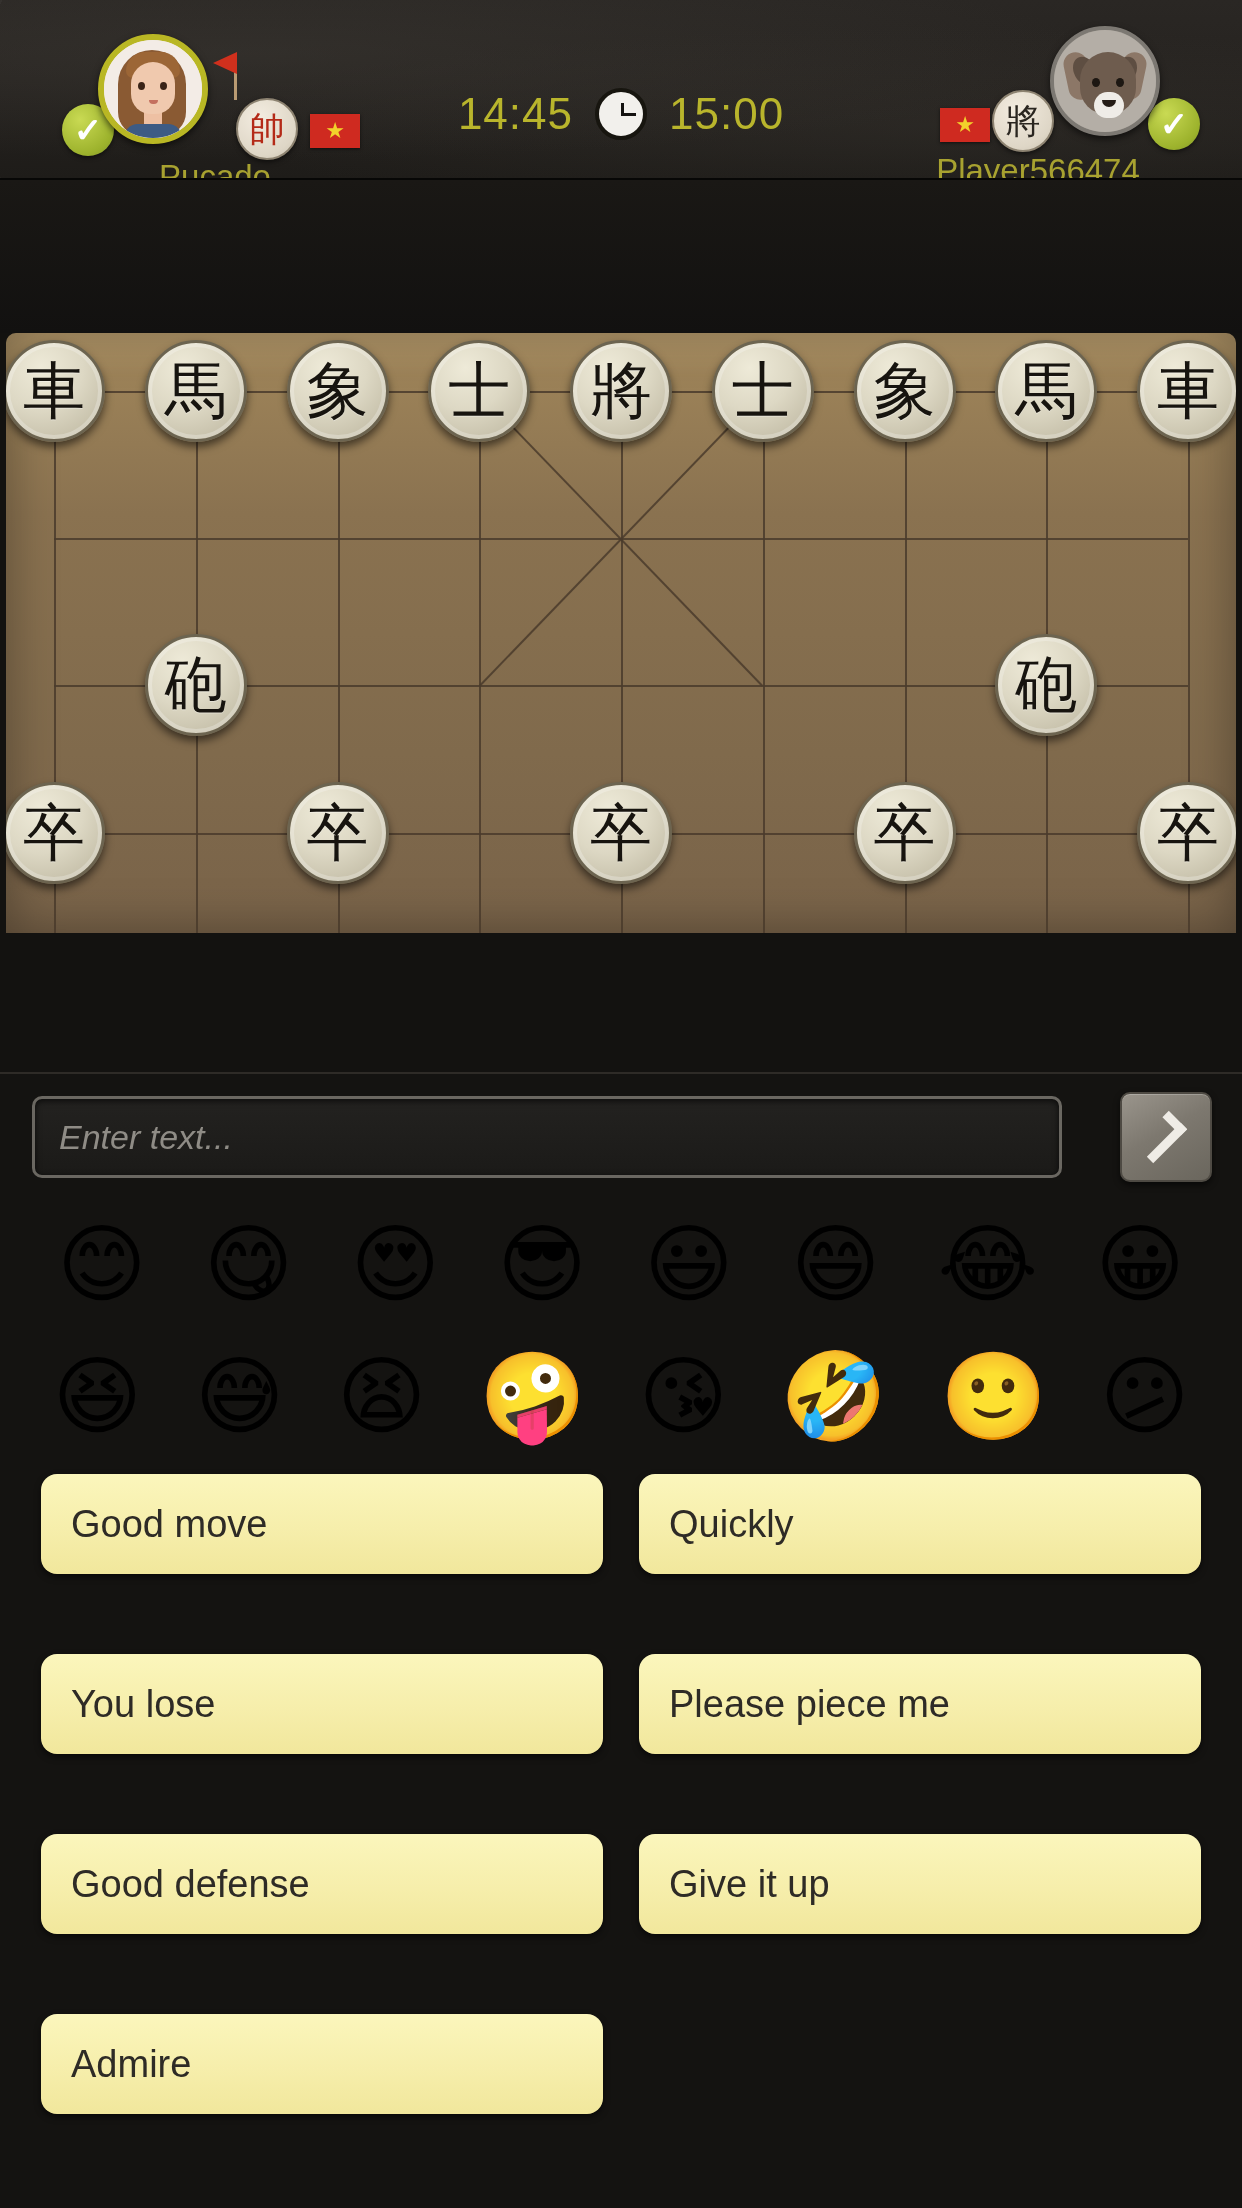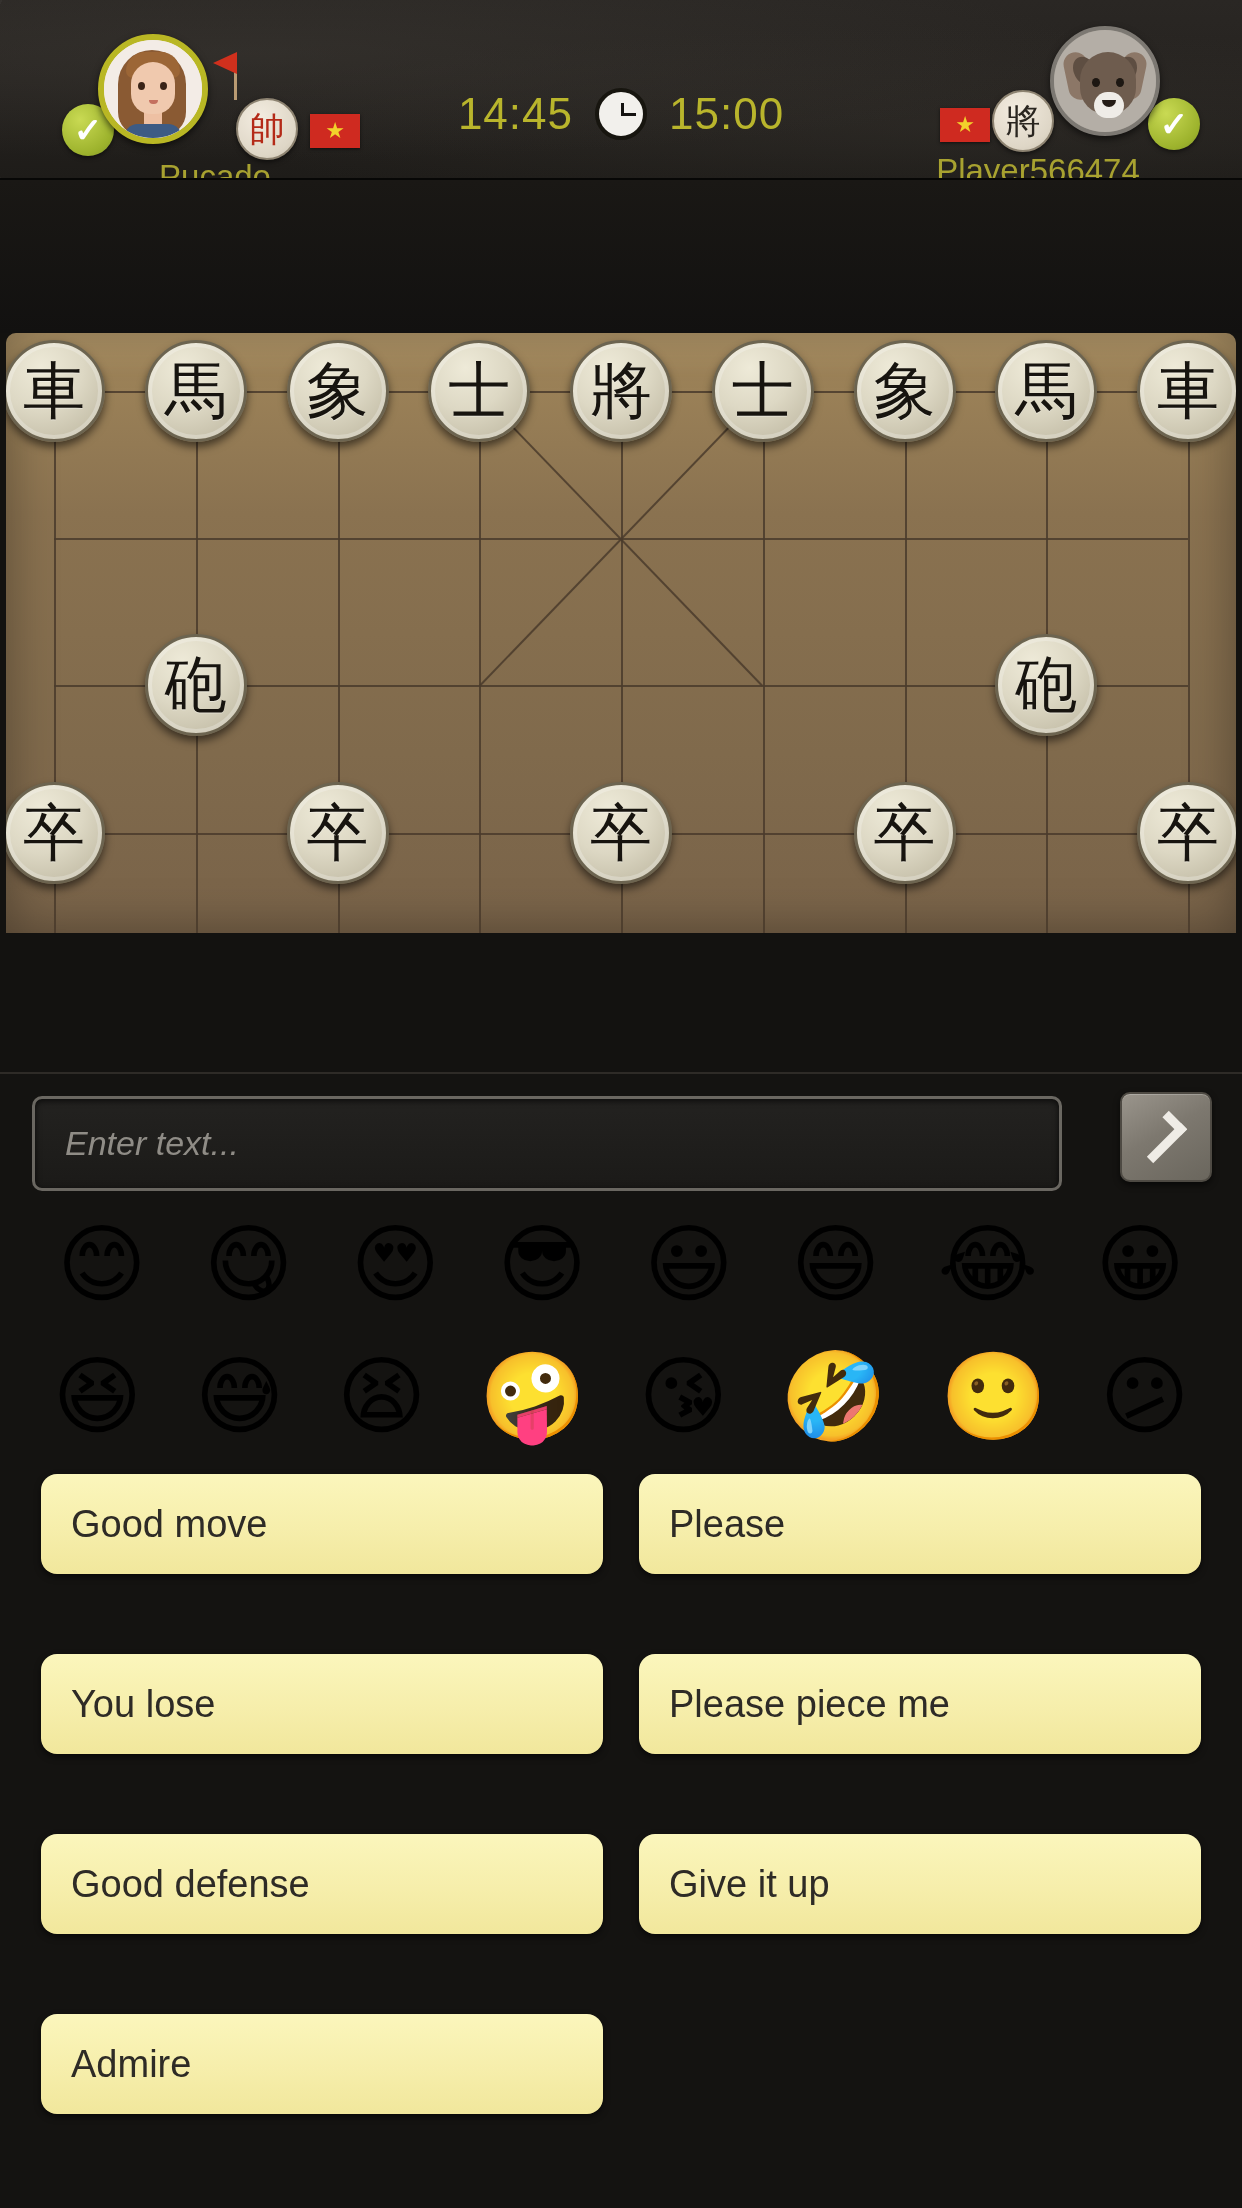--- a/index.html
+++ b/index.html
@@ -167,24 +167,24 @@
   
   .chat{
     position:absolute; left:0; top:1072px; width:1242px; height:1136px;
     background:rgba(20,19,17,.93);
     border-top:2px solid #2e2b27;
   }
   .inputrow{
     position:absolute; left:0; top:18px; width:1242px; height:104px;
   }
   .chatbox{
-    position:absolute; left:32px; top:4px; width:1030px; height:95px;
+    position:absolute; left:32px; top:4px; width:1030px; height:82px;
     border:3px solid #6a6761; border-radius:10px;
     background:linear-gradient(180deg,#232220 0%,#1b1a18 100%);
-    display:flex; align-items:center; padding:0 30px;
+    display:flex; align-items:center; padding:0 24px;
     box-shadow:inset 0 2px 6px rgba(0,0,0,.7);
   }
   .chatbox .ph{ color:#8f8c86; font-size:34px; font-style:italic; }
   .sendbtn{
     position:absolute; right:30px; top:0; width:92px; height:90px;
     border-radius:10px;
     background:linear-gradient(150deg,#9a958c 0%,#7d786f 45%,#6a665d 100%);
     border:2px solid #4e4a43;
     box-shadow:0 3px 6px rgba(0,0,0,.6), inset 0 1px 0 rgba(255,255,255,.22);
     display:flex; align-items:center; justify-content:center;
@@ -345,21 +345,21 @@
         <span class="emo">😫</span>
         <span class="emo">🤪</span>
         <span class="emo">😘</span>
         <span class="emo">🤣</span>
         <span class="emo">🙂</span>
         <span class="emo">😕</span>
       </div>
 
     <div class="phrases" id="phrases">
         <div class="pbtn">Good move</div>
-        <div class="pbtn">Please</div>
+        <div class="pbtn">Quickly</div>
         <div class="pbtn">You lose</div>
         <div class="pbtn">Please piece me</div>
         <div class="pbtn">Good defense</div>
         <div class="pbtn">Give it up</div>
         <div class="pbtn">Admire</div>
       </div>
   </div>
 
 </div>
 

